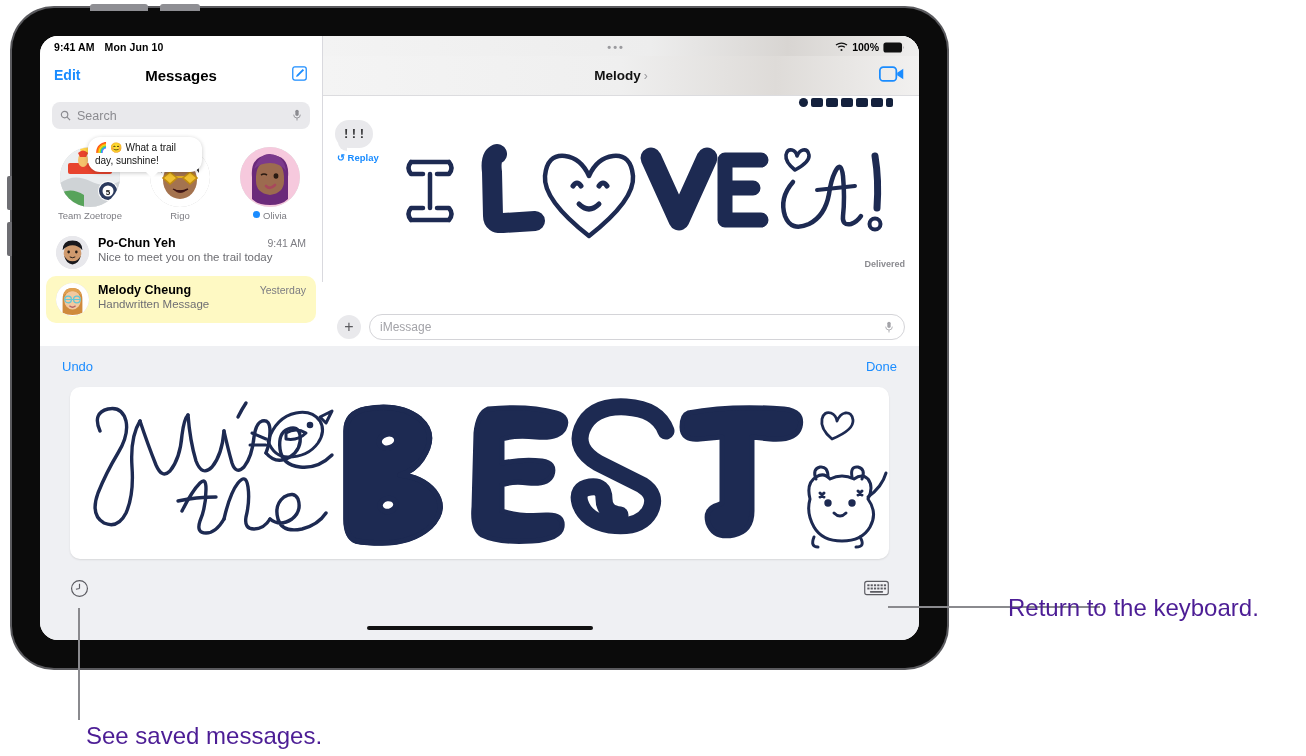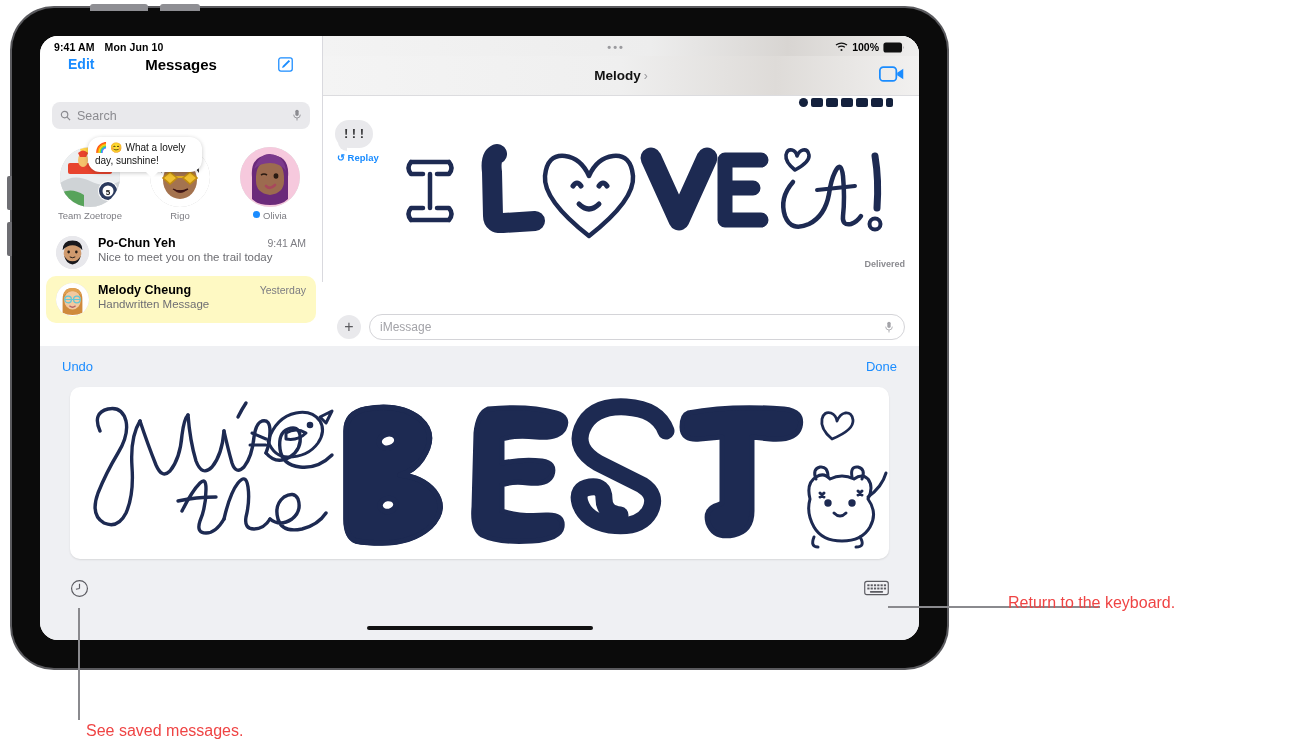--- a/index.html
+++ b/index.html
@@ -44,21 +44,21 @@
   .app-top { position: absolute; left:0; top:0; width:879px; height:310px; display:flex; }
 
   .sidebar { width: 283px; height: 246px; background:#fff; border-right:1px solid #d9d9de; position:relative; }
 
   .statusbar {
     height: 20px; display:flex; align-items:center; padding: 2px 0 0 14px;
     font-size: 10.5px; font-weight: bold; color:#000; letter-spacing:.1px;
   }
   .statusbar .date { margin-left: 10px; }
 
-  .nav-row { height: 38px; display:flex; align-items:flex-start; padding: 0 28px; position:relative; }
+  .nav-row { height: 38px; display:flex; align-items:center; padding: 0 14px; position:relative; }
   .nav-edit { color:#1a8cff; font-size:14px; font-weight:600; }
   .nav-title { position:absolute; left:0; right:0; text-align:center; font-size:15px; font-weight:bold; color:#000; pointer-events:none; }
   .compose-icon { margin-left:auto; position:relative; z-index:2; }
 
   .search-wrap { padding: 8px 12px; }
   .search-box {
     height: 27px; background:#e9e9ec; border-radius:8px;
     display:flex; align-items:center; padding: 0 8px; gap:6px;
   }
   .search-text { font-size:12.5px; color:#8b8b90; flex:1; }
@@ -141,21 +141,21 @@
   .hand-bar { height:40px; display:flex; align-items:center; justify-content:space-between; padding: 0 22px; }
   .hand-link { font-size:13px; color:#1a8cff; }
   .canvas {
     position:absolute; left:30px; top:41px; width:819px; height:172px;
     background:#fff; border-radius:10px; box-shadow:0 1px 2px rgba(0,0,0,.1); overflow:hidden;
   }
   .hand-tools { position:absolute; left:0; right:0; top:223px; height:42px; display:flex; align-items:center; justify-content:space-between; padding: 0 30px; }
   .home-ind { position:absolute; left:50%; transform:translateX(-50%); bottom:10px; width:226px; height:4px; background:#111; border-radius:3px; }
 
   
-  .callout-text { position:absolute; font-size:16px; color:#ef4444; white-space:nowrap; }
+  .callout-text { position:absolute; font-size:24px; color:#4c1d95; white-space:nowrap; }
   .lead { position:absolute; background:#8a8a8e; }
   .lead-h { height:1.6px; }
   .lead-v { width:1.6px; }
 </style>
 </head>
 <body>
 
 <div id="root">
 
   <div class="device-frame">
@@ -252,21 +252,21 @@
                   <path d="M26 39 Q30 43 35 38" stroke="#a8485c" stroke-width="2.6" fill="none" stroke-linecap="round"></path>
                 </svg>
               </div>
               <div class="pin-name">
                 <span class="pin-dot"></span><span>Olivia</span>
               </div>
             </div>
 
             <div class="bubble-tip">
               <span>🌈 😊</span>
-              <span>What a lovely day, sunshine!</span>
+              <span>What a trail day, sunshine!</span>
             </div>
           </div>
 
           <div style="margin-top:8px">
 
             <div class="convo">
               <div class="convo-av">
                 <svg width="33" height="33" viewBox="0 0 60 60">
                   <circle cx="30" cy="30" r="30" fill="#e8e8ec"></circle>
                   <ellipse cx="30" cy="31" rx="16" ry="18" fill="#cf9a6e"></ellipse>

